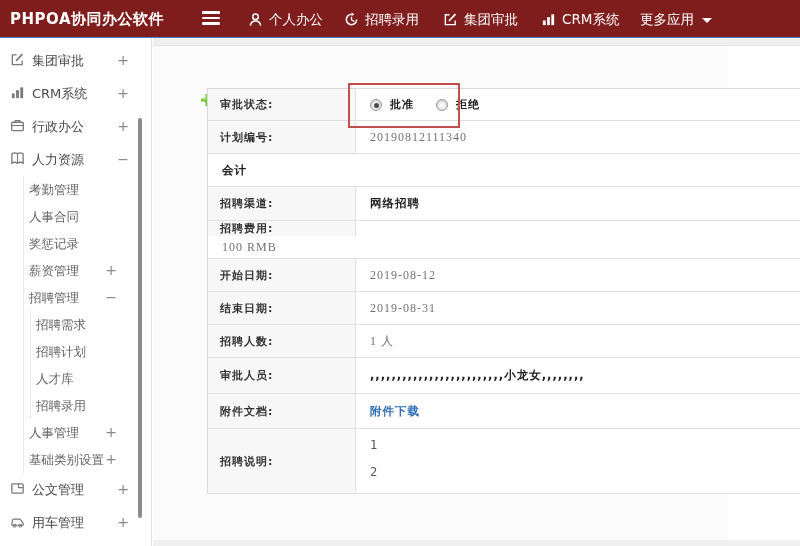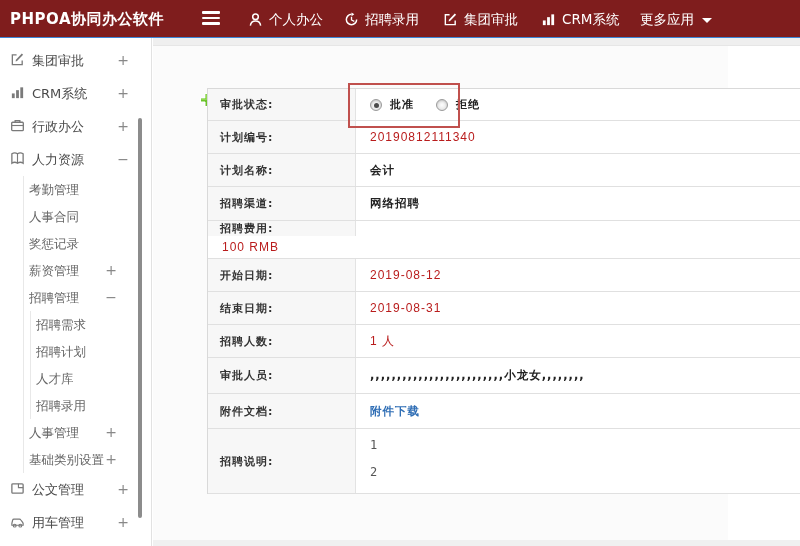--- a/index.html
+++ b/index.html
@@ -48,21 +48,21 @@
 
   
   .form-table { position:absolute; left:54px; top:50px; width:593px;
     border-top:1px solid #d9d9d9; border-left:1px solid #d9d9d9; background:#fff; }
   .frow { display:flex; border-bottom:1px solid #e0e0e0; }
   .fcell-label { width:148px; background:#f7f7f7; border-right:1px solid #e3e3e3;
     font-size:11px; font-weight:bold; color:#333; letter-spacing:1px;
     display:flex; align-items:center; padding-left:12px; }
   .fcell-value { flex:1; background:#fff; font-size:12px; color:#555;
     display:flex; align-items:center; padding-left:14px; }
-  .val-mono { font-family:Liberation Sans, sans-serif; letter-spacing:1px; color:#b91c1c; }
+  .val-mono { font-family:Liberation Serif, serif; letter-spacing:1px; color:#737373; }
   .val-bold { font-weight:bold; color:#222; letter-spacing:1px; font-size:11.5px; }
   .val-link { color:#2f6eb5; font-weight:bold; font-size:11.5px; letter-spacing:1px; cursor:pointer;text-align:center; }
   .h32{height:32px;} .h33{height:33px;} .h34{height:34px;} .h35{height:35px;}
   .h36{height:36px;} .h38{height:38px;flex-direction:column;} .h65{height:65px;}
   .fcell-value.multiline { flex-direction:column; align-items:flex-start; justify-content:flex-start; padding-top:9px; }
   .fcell-value.multiline span { display:block; line-height:14px; margin-bottom:13px;
     font-family:"DejaVu Sans Mono","Liberation Mono",monospace; }
 
   
   .radio-group { display:flex; align-items:center; gap:8px; }
@@ -245,21 +245,20 @@
         </div>
       </div>
 
 
       <div class="frow h33">
         <div class="fcell-label">计划编号:</div>
         <div class="fcell-value val-mono">20190812111340</div>
       </div>
 
       <div class="frow h33">
-        <div class="fcell-label">计划名称:</div>
         <div class="fcell-value val-bold">会计</div>
       </div>
 
       <div class="frow h34">
         <div class="fcell-label">招聘渠道:</div>
         <div class="fcell-value val-bold">网络招聘</div>
       </div>
 
       <div class="frow h38">
         <div class="fcell-label">招聘费用:</div>

